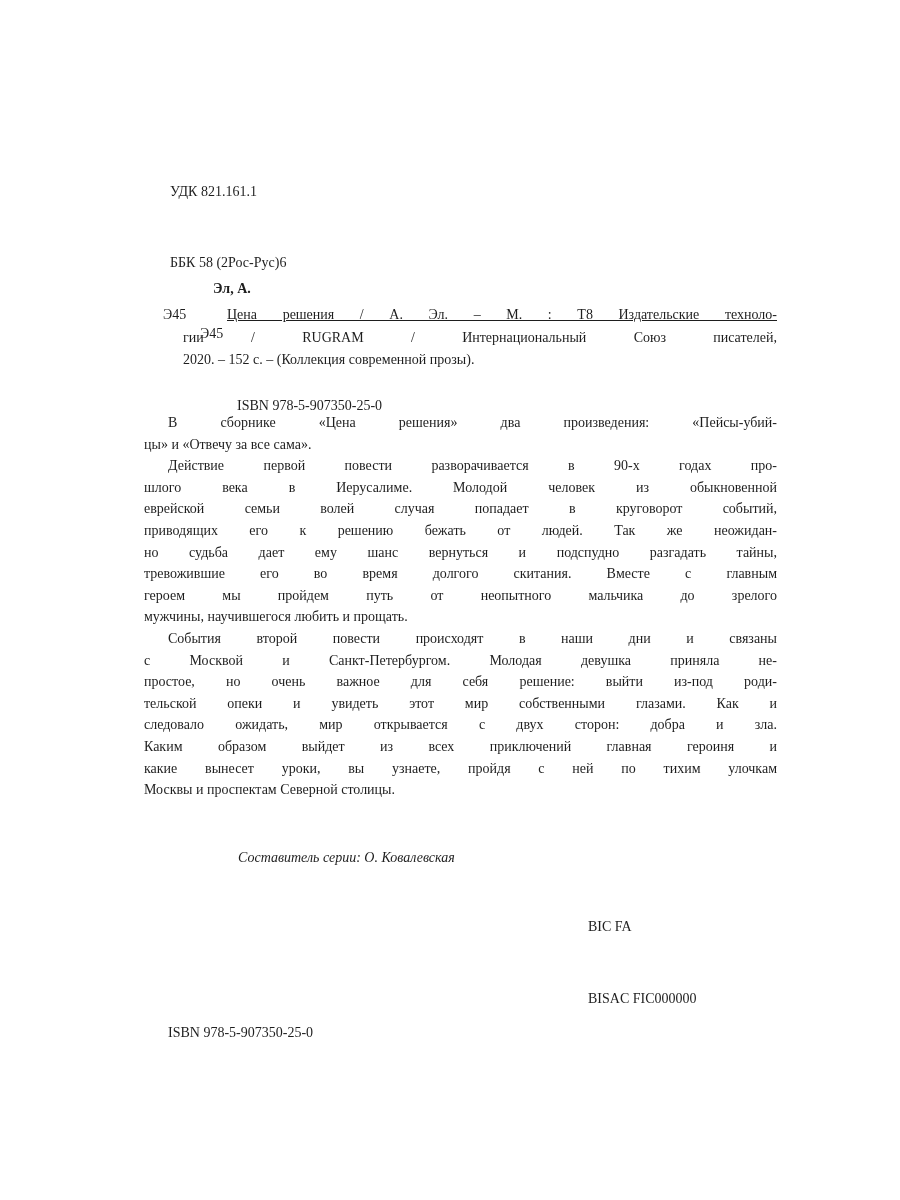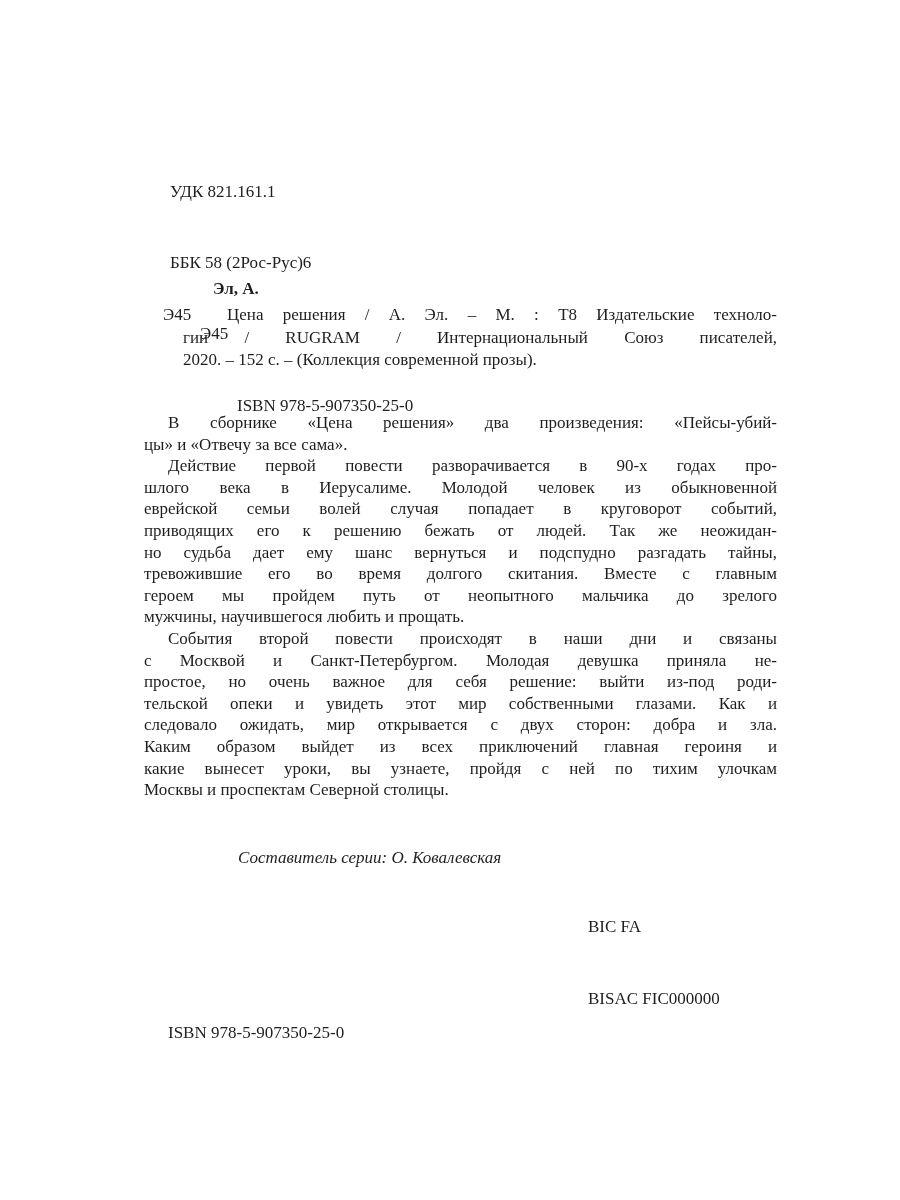--- a/index.html
+++ b/index.html
@@ -5,34 +5,34 @@
   html, body { margin: 0; padding: 0; }
   body {
     width: 900px; height: 1200px;
     background: #ffffff;
     font-family: "Liberation Serif", "DejaVu Serif", serif;
     color: #1e1e1e;
     position: relative;
     overflow: hidden;
   }
   .page { position: absolute; inset: 0; background: #ffffff; }
-  .blk { position: absolute; font-size: 17px; line-height: 21.6px; white-space: pre-wrap; }
+  .blk { position: absolute; font-size: 14px; line-height: 21.6px; white-space: pre-wrap; }
 
   
   .cataloging { left: 170px; top: 133px; line-height: 23.6px; }
   .cataloging .code-indent { padding-left: 30px; }
 
   
   .author { left: 213px; top: 278px; font-weight: bold; }
 
   
   .cit-code { left: 163px; top: 304px; }
   .citation { left: 183px; top: 304px; width: 594px; line-height: 22.6px; }
   .citation .ln { text-align: justify; text-align-last: justify; }
-  .citation .ln.first { text-indent: 44px; }
+  .citation .ln.first { text-indent: 44px; text-decoration: underline; }
   .citation .ln.last { text-align: right; text-align-last: left; }
 
   .isbn-top { left: 237px; top: 395px; }
 
   
   .annotation { left: 144px; top: 412px; width: 633px; }
   .annotation .ln { text-align: justify; text-align-last: justify; }
   .annotation .ln.first { text-indent: 24px; }
   .annotation .ln.last { text-align: right; text-align-last: left; }
 

